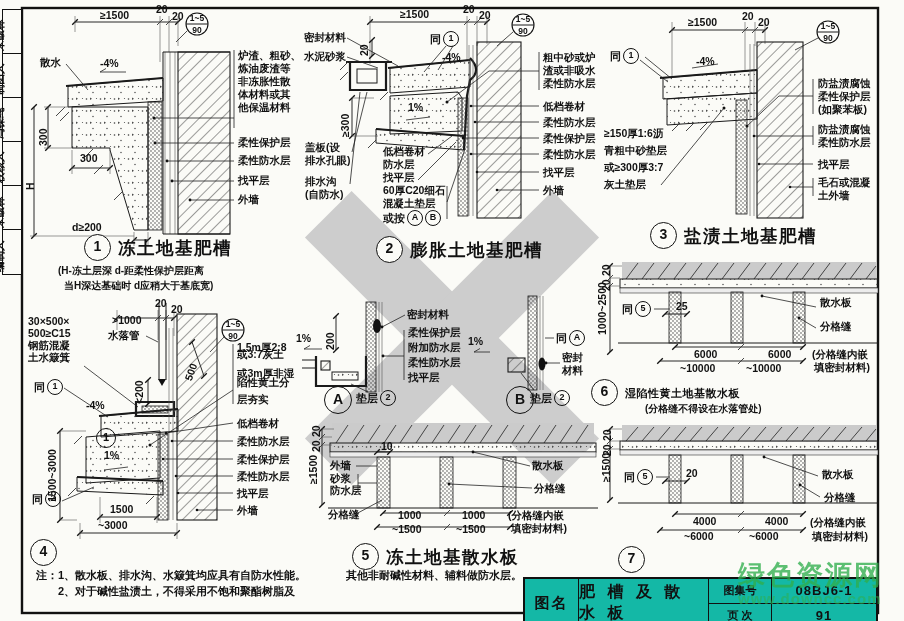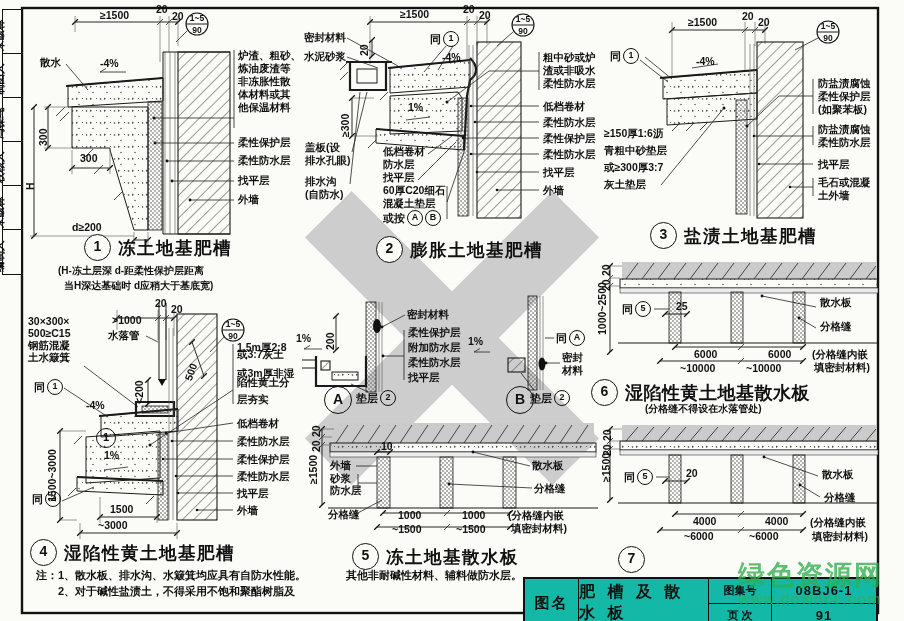--- a/index.html
+++ b/index.html
@@ -26,21 +26,21 @@
   .cn{display:inline-block;width:14px;height:14px;border:1.3px solid #111;border-radius:50%;
       font:700 9px/13px "Liberation Sans",sans-serif;text-align:center;background:transparent;flex:none;}
   .cnL{position:absolute;width:18px;height:18px;border:1.5px solid #111;border-radius:50%;
       font:700 11px/17px "Liberation Sans",sans-serif;text-align:center;}
   .bigc{position:absolute;width:26px;height:26px;border:1.8px solid #111;border-radius:50%;
       font:800 14px/24px "Liberation Sans",sans-serif;text-align:center;background:transparent;}
   .dt{position:absolute;display:flex;align-items:center;gap:7px;}
   .dt .n{width:25px;height:25px;border:1.8px solid #111;border-radius:50%;text-align:center;
       font:800 14px/23px "Liberation Sans",sans-serif;flex:none;background:#fbfbf7;}
   .dt .t{font:800 17.5px/22px "Liberation Sans",sans-serif;letter-spacing:1.5px;white-space:nowrap;}
-  .dt.small .t{font-size:18px;letter-spacing:0.5px;}
+  .dt.small .t{font-size:11px;letter-spacing:0.5px;}
   .subt{position:absolute;font:700 10px/13px "Liberation Sans",sans-serif;white-space:nowrap;}
   
   .side{position:absolute;left:2px;top:10px;width:20px;display:flex;flex-direction:column;}
   .side .cell{height:43.5px;border:1.4px solid #111;margin-top:-1.4px;position:relative;background:#fbfbf7;}
   .side .cell span{position:absolute;left:3px;bottom:2px;transform:rotate(-90deg);transform-origin:0 100%;
       font:700 10.5px/14px "Liberation Sans",sans-serif;white-space:nowrap;}
   
   .note{position:absolute;font:700 11px/14px "Liberation Sans",sans-serif;white-space:nowrap;text-align:right;}
   
   .tb{position:absolute;left:523px;top:577px;width:355px;height:52px;border:2px solid #111;
@@ -461,21 +461,21 @@
 <div class="L" style="left:818px;top:123px">防盐渍腐蚀</div>
 <div class="L" style="left:818px;top:136px">柔性防水层</div>
 <div class="L" style="left:818px;top:158px">找平层</div>
 <div class="L" style="left:818px;top:176px">毛石或混凝</div>
 <div class="L" style="left:818px;top:189px">土外墙</div>
 <div class="dt" style="left:650px;top:222px">
   <span class="n">3</span>
   <span class="t">盐渍土地基肥槽</span>
     </div>
 
-<div class="L" style="left:28px;top:315px">30×300×</div>
+<div class="L" style="left:28px;top:315px">30×500×</div>
 <div class="L" style="left:28px;top:327px">500≥C15</div>
 <div class="L" style="left:28px;top:339px">钢筋混凝</div>
 <div class="L" style="left:28px;top:351px">土水簸箕</div>
 <div class="L" style="left:108px;top:329px">水落管</div>
 <div class="L" style="left:112px;top:314px">&gt;1000</div>
 <div class="L" style="left:155px;top:297px">20</div>
 <div class="L" style="left:171px;top:303px">20</div>
 <div class="ref" style="left:34px;top:379px">
   <span>同</span>
       <span class="cn">1</span>
@@ -498,21 +498,20 @@
 <div class="L" style="left:237px;top:376px">陷性黄土分</div>
 <div class="L" style="left:237px;top:393px">层夯实</div>
 <div class="L" style="left:237px;top:417px">低档卷材</div>
 <div class="L" style="left:237px;top:435px">柔性防水层</div>
 <div class="L" style="left:237px;top:453px">柔性保护层</div>
 <div class="L" style="left:237px;top:470px">柔性防水层</div>
 <div class="L" style="left:237px;top:487px">找平层</div>
 <div class="L" style="left:237px;top:504px">外墙</div>
 <div class="dt" style="left:30px;top:539px">
   <span class="n">4</span>
-  <span class="t">湿陷性黄土地基肥槽</span>
     </div>
 
 <div class="L" style="left:296px;top:332px">1%</div>
 <div class="L V" style="left:324px;top:350px">200</div>
 <div class="L" style="left:407px;top:308px">密封材料</div>
 <div class="L" style="left:408px;top:326px">柔性保护层</div>
 <div class="L" style="left:408px;top:341px">附加防水层</div>
 <div class="L" style="left:408px;top:356px">柔性防水层</div>
 <div class="L" style="left:408px;top:371px">找平层</div>
 <div class="bigc" style="left:324px;top:386px">A</div>

